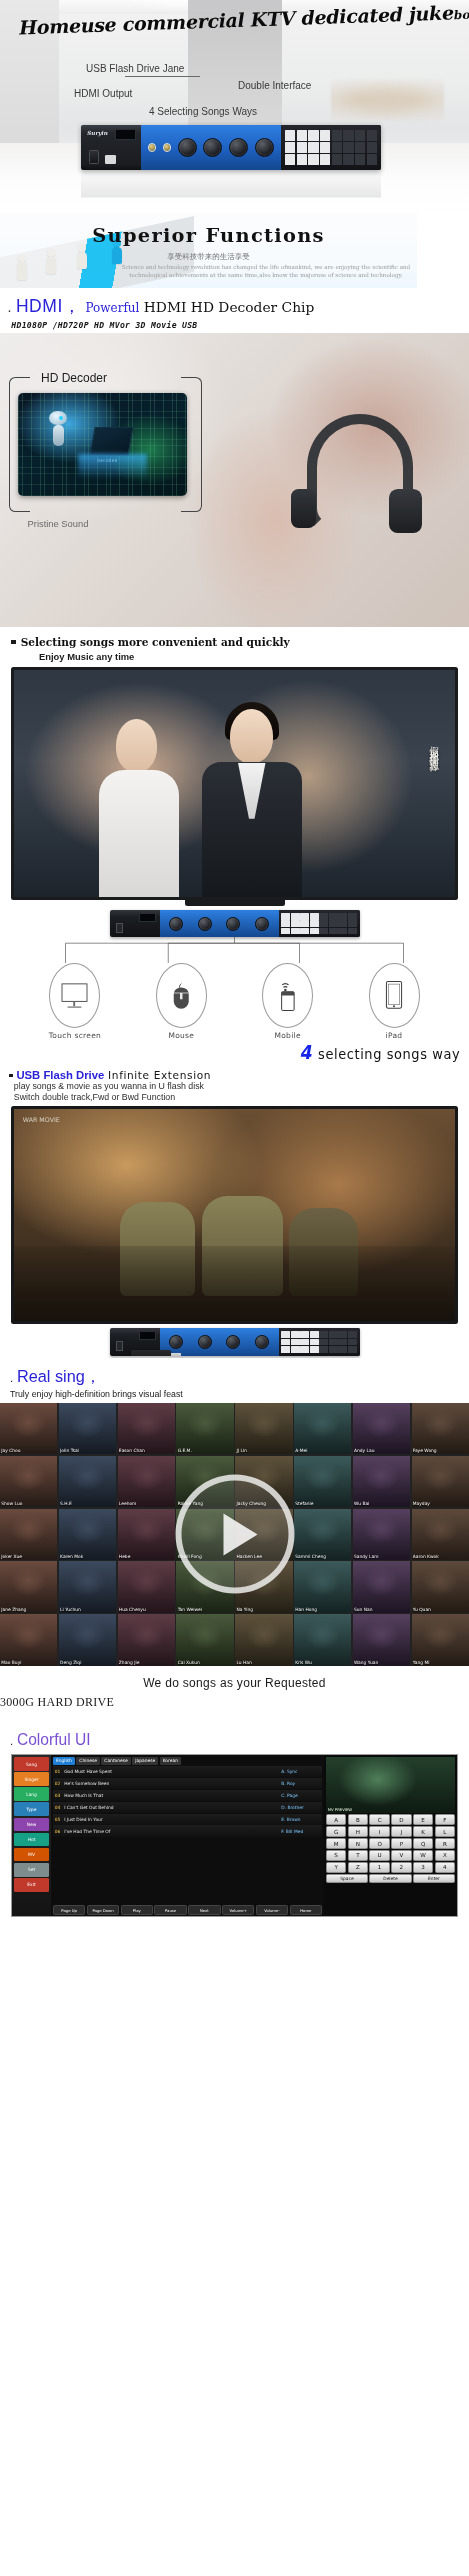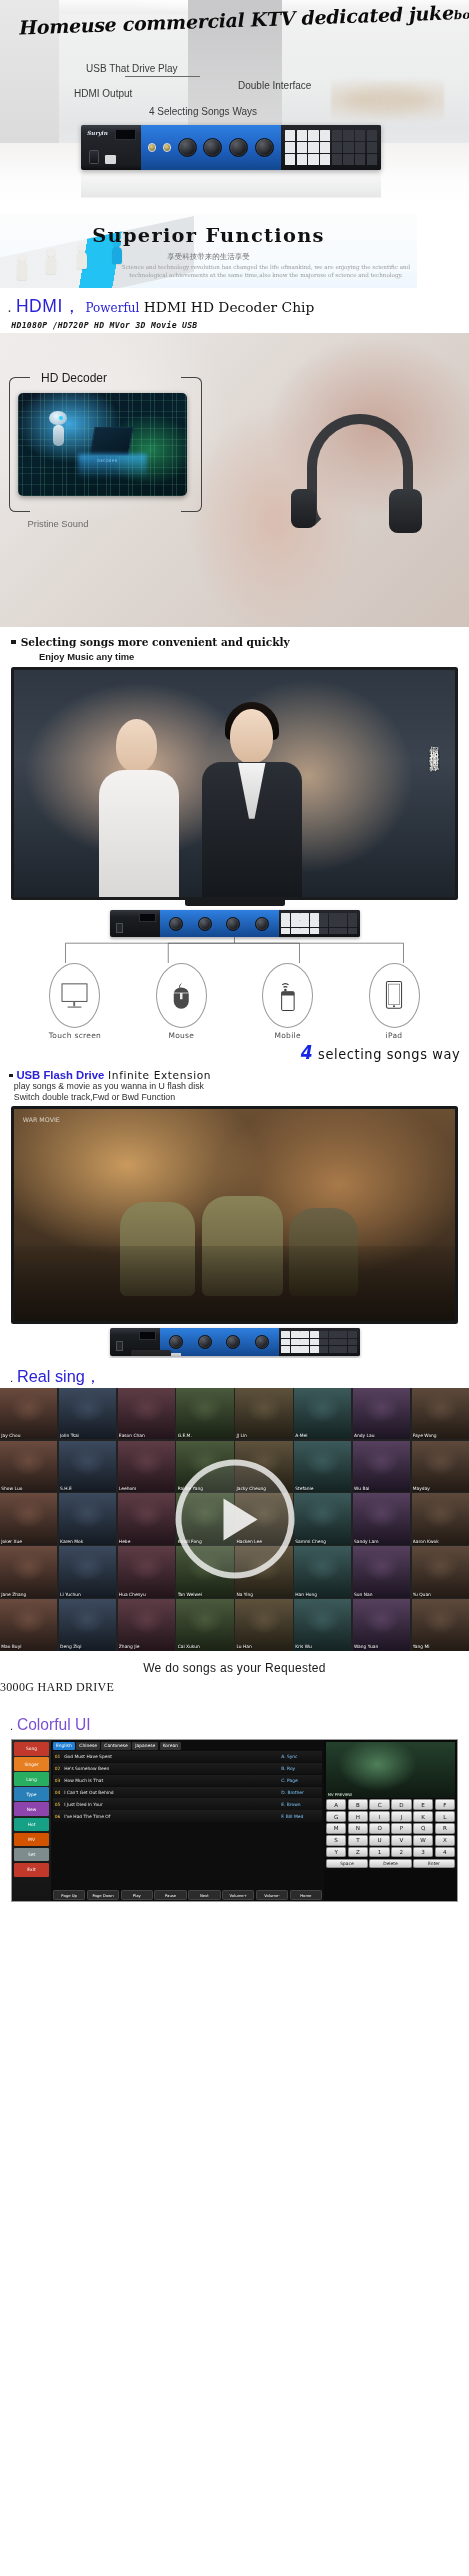--- a/index.html
+++ b/index.html
@@ -649,21 +649,21 @@
     <div class="room-wall2"></div>
     <div class="room-wall"></div>
     <div class="floor"></div>
     <div class="blur-bokeh"></div>
 
     <div class="hero-title">
       <span>Homeuse commercial KTV dedicated juke</span><span class="tail">box</span>
     </div>
 
     <div class="feat feat-usb">
-      <span>USB That Drive Play</span>
+      <span>USB Flash Drive Jane</span>
       <span class="rule"></span>
     </div>
     <div class="feat feat-hdmi">HDMI Output</div>
     <div class="feat feat-double">Double Interface</div>
     <div class="feat feat-ways">4 Selecting Songs Ways</div>
 
     <div class="hero-device">
       <div class="dev-body">
         <div class="dev-left">
           <div class="dev-brand">Suryin</div>
@@ -952,20 +952,21 @@
         <span class="usb-stick"></span>
       </div>
     </div>
   </section>
 
   <section class="sec-wrap">
     <div class="real-head">
       <span class="real-dot">.</span>
       <span class="real-title">Real sing，</span>
     </div>
+    <div class="real-sub">Truly enjoy high-definition brings visual feast</div>
 
     <div class="celeb-grid" id="celebGrid">
         <div class="celeb" style="background: radial-gradient(25px 21px at 50% 38%, rgb(107, 75, 62) 0%, rgba(0, 0, 0, 0) 72%), linear-gradient(rgb(107, 75, 62), rgb(36, 26, 22));">
           <span class="cap">Jay Chou</span>
         </div>
         <div class="celeb" style="background: radial-gradient(25px 21px at 50% 38%, rgb(60, 74, 94) 0%, rgba(0, 0, 0, 0) 72%), linear-gradient(rgb(60, 74, 94), rgb(20, 26, 34));">
           <span class="cap">Jolin Tsai</span>
         </div>
         <div class="celeb" style="background: radial-gradient(25px 21px at 50% 38%, rgb(94, 60, 70) 0%, rgba(0, 0, 0, 0) 72%), linear-gradient(rgb(94, 60, 70), rgb(34, 20, 26));">
           <span class="cap">Eason Chan</span>

